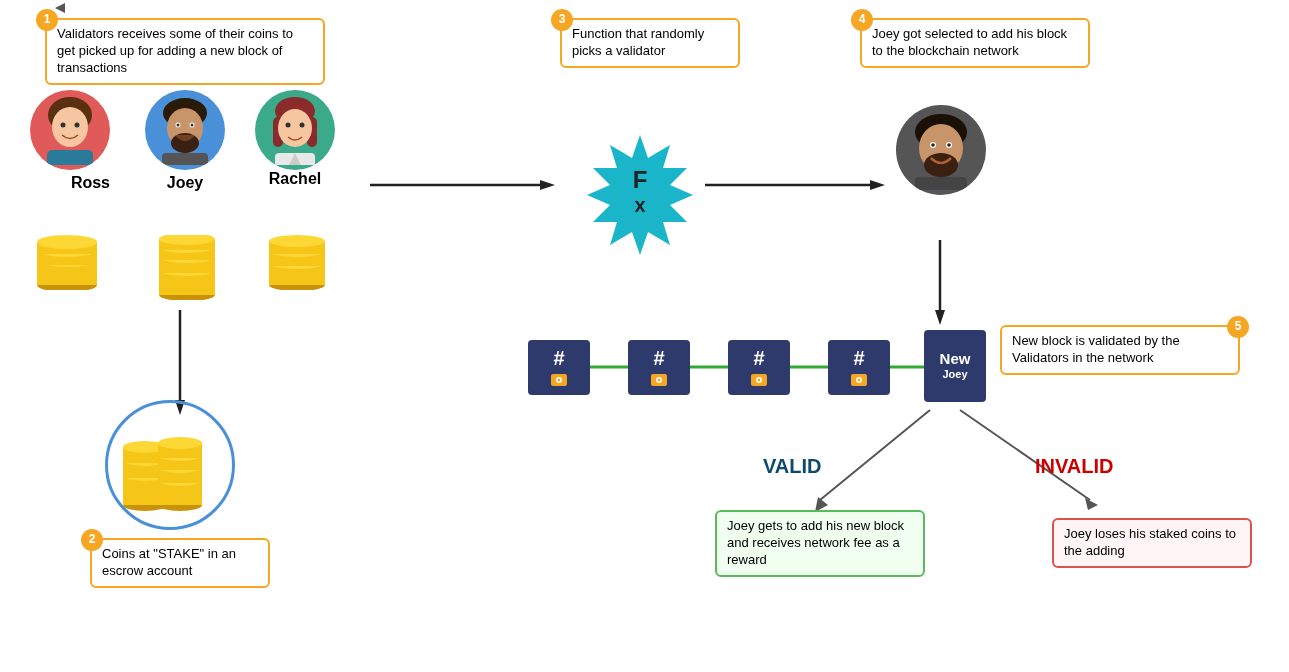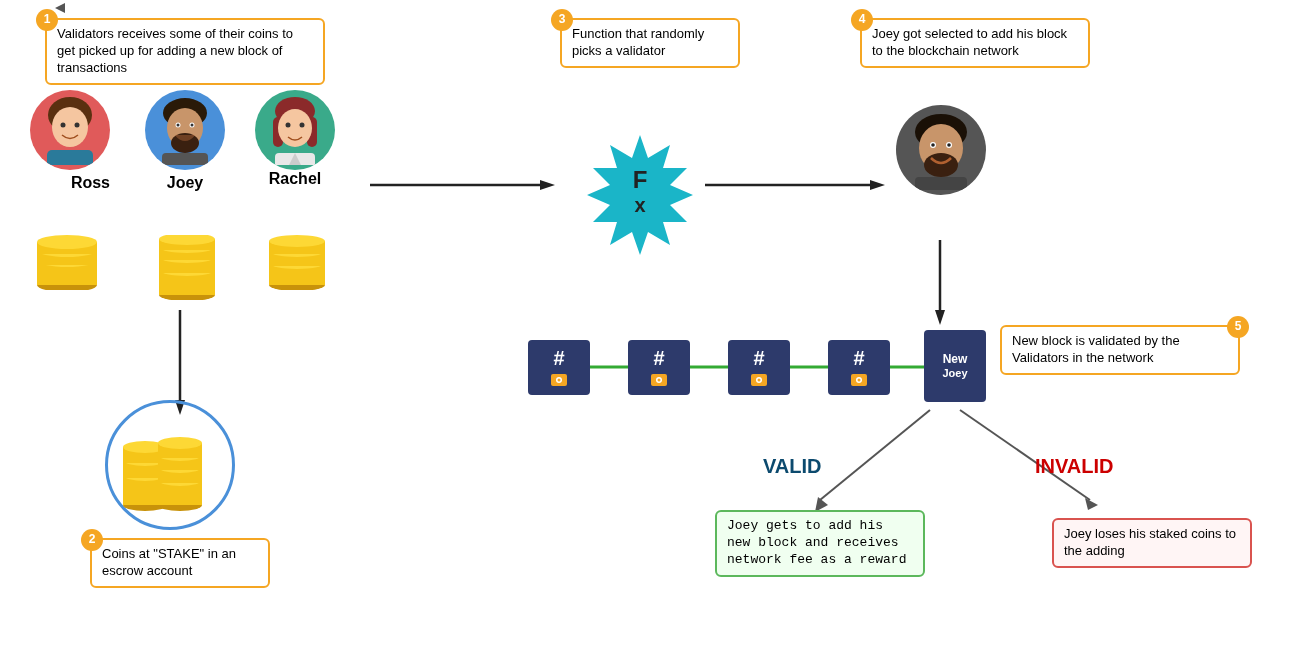--- a/index.html
+++ b/index.html
@@ -39,21 +39,20 @@
       border: 2px solid #f5a623;
       border-radius: 6px;
       background: #fff;
       padding: 6px 10px;
       font-size: 13px;
       line-height: 1.3;
     }
     .callout-green {
       border-color: #5cb85c;
       background: #f0fff0;
-      font-family: Liberation Mono, monospace;
     }
     .callout-red {
       border-color: #d9534f;
       background: #fff5f5;
     }
 
     
     .coins {
       position: absolute;
     }
@@ -345,21 +344,21 @@
   <div class="block" style="left:828px; top:340px; width:62px; height:55px;">
     <span style="font-size:20px;">#</span>
     <svg width="20" height="16" viewBox="0 0 20 16" style="margin-top:2px;">
         <rect x="2" y="2" width="16" height="12" rx="2" fill="#f5a623"></rect>
         <circle cx="10" cy="8" r="3" fill="#fff"></circle>
         <circle cx="10" cy="8" r="1.5" fill="#f5a623"></circle>
       </svg>
   </div>
 
   <div class="block block-new" style="left:924px; top:330px; width:62px; height:72px;">
-    <span style="font-size:12px; font-weight:bold; line-height:1.2;">New</span>
+    <span style="font-size:15px; font-weight:bold; line-height:1.2;">New</span>
     <span style="font-size:11px; font-weight:bold; line-height:1.2;">Joey</span>
   </div>
 
   <div class="callout" style="left:1000px; top:325px; max-width:240px;">
     <div class="step-badge" style="top:-11px; right:-11px; left:auto;">5</div>
     <span>New block is validated by the Validators in the network</span>
   </div>
 
   <div class="valid-label" style="left:763px; top:455px;">VALID</div>
 

